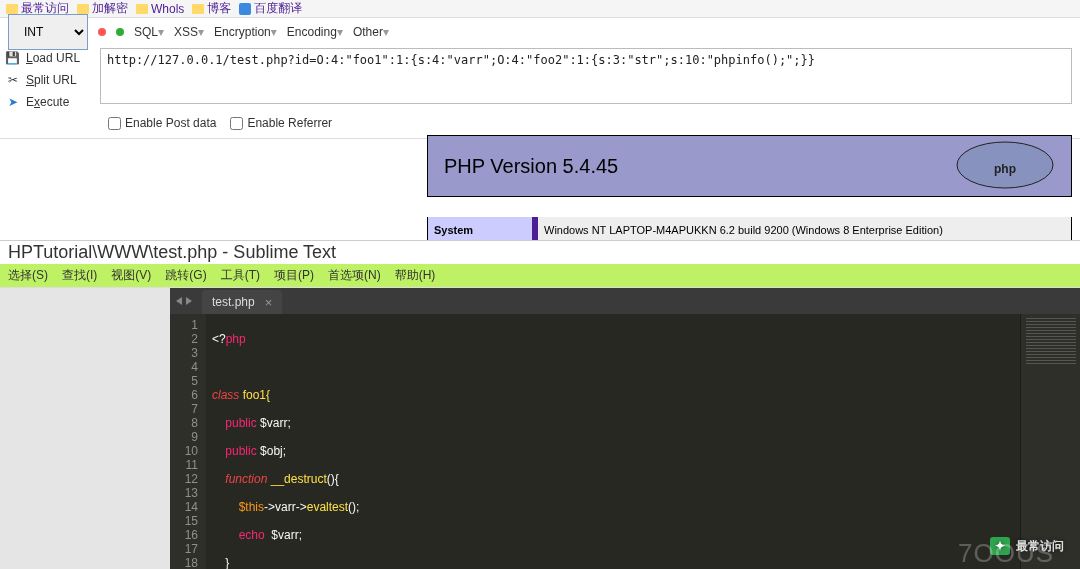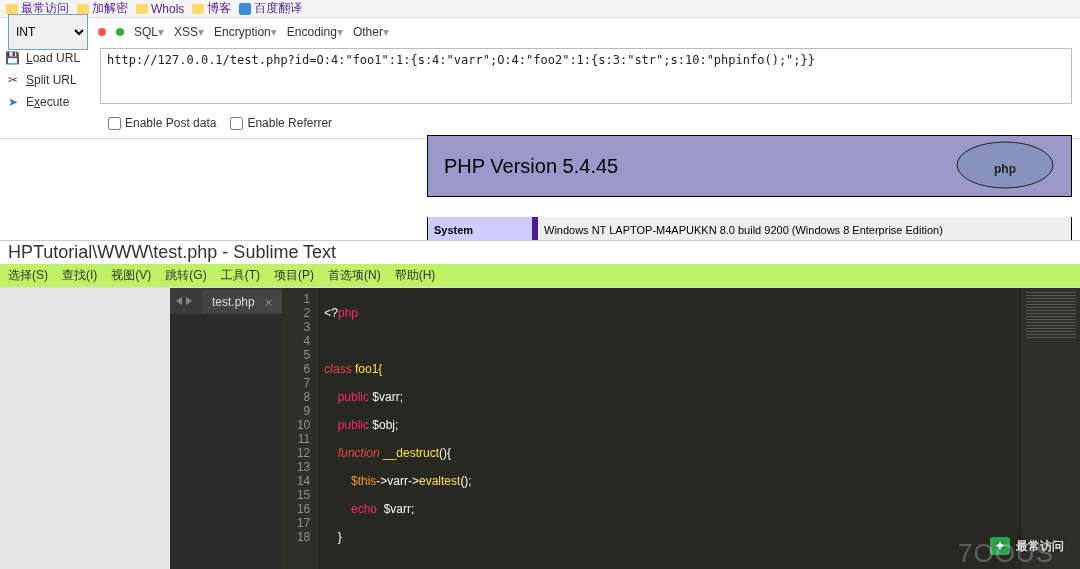--- a/index.html
+++ b/index.html
@@ -2,21 +2,21 @@
 <html><head>
 <meta charset="utf-8">
 <style>
 *{box-sizing:border-box;margin:0;padding:0;font-family:"Microsoft YaHei",Arial,sans-serif;font-size:12px}
 body{background:#fff;width:1080px;height:569px;overflow:hidden;position:relative}
 .bookmarks{display:flex;gap:8px;padding:0 6px;height:18px;align-items:center;background:#f5f5f5;border-bottom:1px solid #ddd;font-size:11px;overflow:hidden;white-space:nowrap}
 .bookmarks .bm{display:flex;align-items:center;gap:3px;color:#4c1d95}
 .fld{width:12px;height:10px;background:#ffd96a;border-radius:1px;display:inline-block}
 .hackbar{border-bottom:1px solid #ddd;background:#fff}
 .hb-tool{display:flex;align-items:center;gap:10px;padding:4px 8px;height:28px}
-.hb-select{height:36px;width:80px;border:1px solid #7a9ec9;font-size:12px;padding:0 3px}
+.hb-select{height:36px;width:80px;border:1px solid #7a9ec9;font-size:12px;padding:0 11px}
 .hb-tool .lbl{color:#333}
 .hb-tool .sep{color:#999}
 .hb-row{display:flex;align-items:stretch}
 .hb-left{width:98px;display:flex;flex-direction:column;padding:2px 4px;gap:2px}
 .hb-btn{display:flex;align-items:center;gap:6px;height:20px;color:#333;border-radius:2px;padding:0 2px}
 .hb-btn .ul{text-decoration:underline}
 .icn{width:14px;height:14px;display:inline-flex;align-items:center;justify-content:center}
 .hb-url{flex:1;border:1px solid #bcbcbc;margin:2px 8px 4px 2px;height:56px;padding:4px 6px;font-family:Consolas,monospace;font-size:12px;color:#222;background:#fff;overflow:hidden}
 .hb-opts{display:flex;gap:14px;padding:2px 16px 8px 108px}
 .hb-opts label{display:flex;align-items:center;gap:4px;color:#333}
@@ -26,21 +26,21 @@
 .php-head h1{font-size:20px;font-weight:normal;color:#000}
 .php-sys{border:1px solid #000;border-top:0;height:26px;display:flex;overflow:hidden}
 .php-sys .c1{width:110px;background:#ccccff;border-right:6px solid #4c1d95;display:flex;align-items:center;padding:0 6px;font-weight:bold;color:#000;font-size:11px}
 .php-sys .c2{flex:1;background:#eee;display:flex;align-items:center;padding:0 6px;font-size:11px;color:#000;white-space:nowrap}
 .sublime{position:absolute;left:0;top:240px;width:1080px;height:329px;background:#fff}
 .st-title{height:24px;background:#fff;color:#333;display:flex;align-items:center;padding:0 8px;font-size:18px;border-top:1px solid #ccc}
 .st-winctl{position:absolute;right:6px;top:242px;display:flex;gap:12px;color:#555;font-size:14px}
 .st-menu{height:24px;display:flex;align-items:center;gap:14px;padding:0 8px;background:#bef264;color:#333;font-size:12px;border-bottom:1px solid #ddd}
 .st-body{display:flex;height:281px;background:#2b2b2b}
 .st-side{width:170px;background:#e5e5e5}
-.st-main{flex:1;display:flex;flex-direction:row;position:relative}
+.st-main{flex:1;display:flex;flex-direction:column;position:relative}
 .st-tabs{height:26px;background:#3a3a3a;display:flex;align-items:flex-end}
 .st-nav{display:flex;align-items:center;gap:4px;padding:0 6px;color:#aaa;height:26px}
 .st-tab{background:#444;color:#ddd;height:24px;display:flex;align-items:center;gap:10px;padding:0 10px;border-top-left-radius:4px;border-top-right-radius:4px;font-size:12px;margin-left:4px}
 .st-tab .x{color:#999;font-size:13px}
 .st-editor{flex:1;background:#272822;display:flex;overflow:hidden;font-family:Consolas,monospace;font-size:12px;line-height:14px}
 .gutter{width:36px;background:#2f2f2a;color:#8f908a;text-align:right;padding:4px 8px 4px 0}
 .gutter div{height:14px}
 .code{flex:1;padding:4px 0 4px 6px;color:#f8f8f2;white-space:pre;position:relative}
 .code div{height:14px}
 .k-blue{color:#ef4444;font-style:italic}
@@ -131,21 +131,21 @@
     <span>
       <svg width="100" height="50" viewBox="0 0 100 50">
           <ellipse cx="50" cy="25" rx="48" ry="23" fill="#8892BF" stroke="#222" stroke-width="1"></ellipse>
           <text x="50" y="33" text-anchor="middle" font-family="Arial" font-size="22" font-weight="bold" fill="#222">php</text>
         </svg>
     </span>
   </div>
   <div class="hb-sep"></div>
   <div class="php-sys">
     <div class="c1">System</div>
-    <div class="c2">Windows NT LAPTOP-M4APUKKN 8.0 build 9200 (Windows 8 Enterprise Edition)</div>
+    <div class="c2">Windows NT LAPTOP-M4APUKKN 6.2 build 9200 (Windows 8 Enterprise Edition)</div>
   </div>
 </div>
 
 <div class="sublime">
   <div class="st-title">HPTutorial\WWW\test.php - Sublime Text</div>
   <div class="st-winctl">
     <span>—</span>
     <span>▢</span>
   </div>
   <div class="st-menu">

